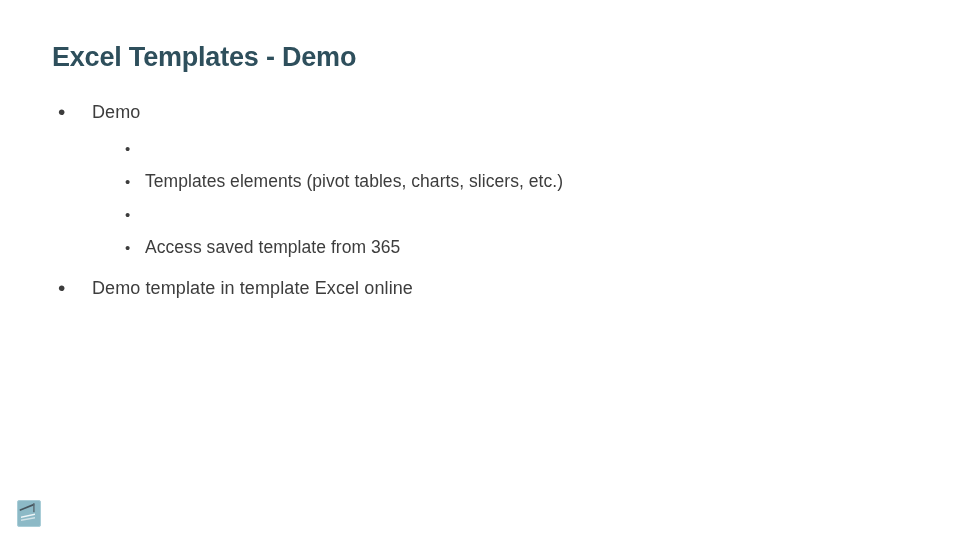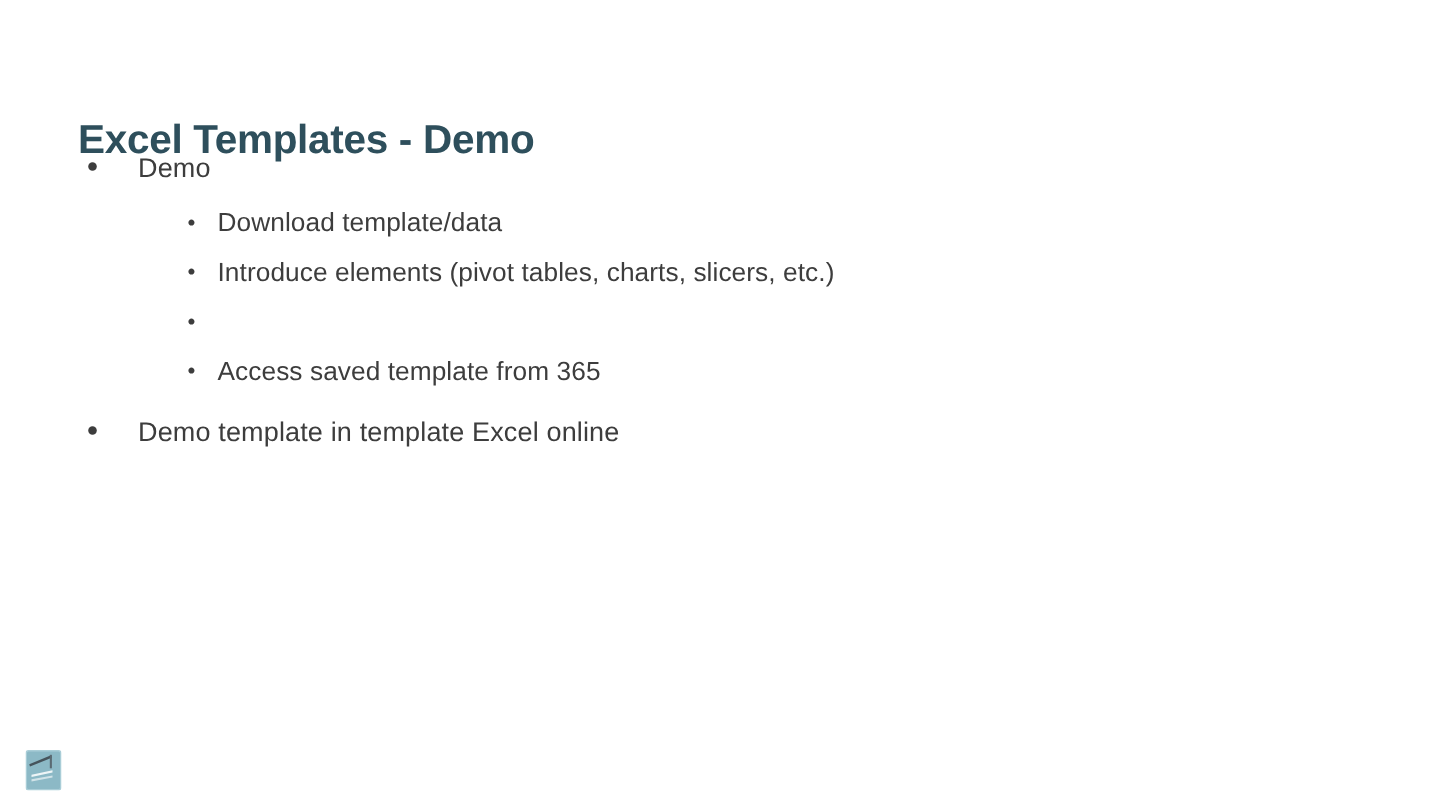--- a/index.html
+++ b/index.html
@@ -30,21 +30,20 @@
     position: absolute;
     left: 52px;
     top: 40px;
     width: 860px;
     font-size: 27px;
     font-weight: bold;
     color: #2e4f5c;
     letter-spacing: -0.2px;
     line-height: 34px;
     white-space: nowrap;
-    margin-top: 36px;
   }
 
   
   .body-content {
     position: absolute;
     left: 0;
     top: 96px;
     width: 960px;
   }
 
@@ -129,26 +128,25 @@
 
     <div class="l1-row">
       <span class="bullet-mark">•</span>
       <span class="bullet-text">Demo</span>
     </div>
 
     <div class="l2-group">
 
       <div class="l2-row">
         <span class="bullet-mark">•</span>
-        <span class="bullet-text">Download template/data</span>
       </div>
 
       <div class="l2-row">
         <span class="bullet-mark">•</span>
-        <span class="bullet-text">Introduce elements (pivot tables, charts, slicers, etc.)</span>
+        <span class="bullet-text">Templates elements (pivot tables, charts, slicers, etc.)</span>
       </div>
 
       <div class="l2-row">
         <span class="bullet-mark">•</span>
       </div>
 
       <div class="l2-row">
         <span class="bullet-mark">•</span>
         <span class="bullet-text">Access saved template from 365</span>
       </div>

